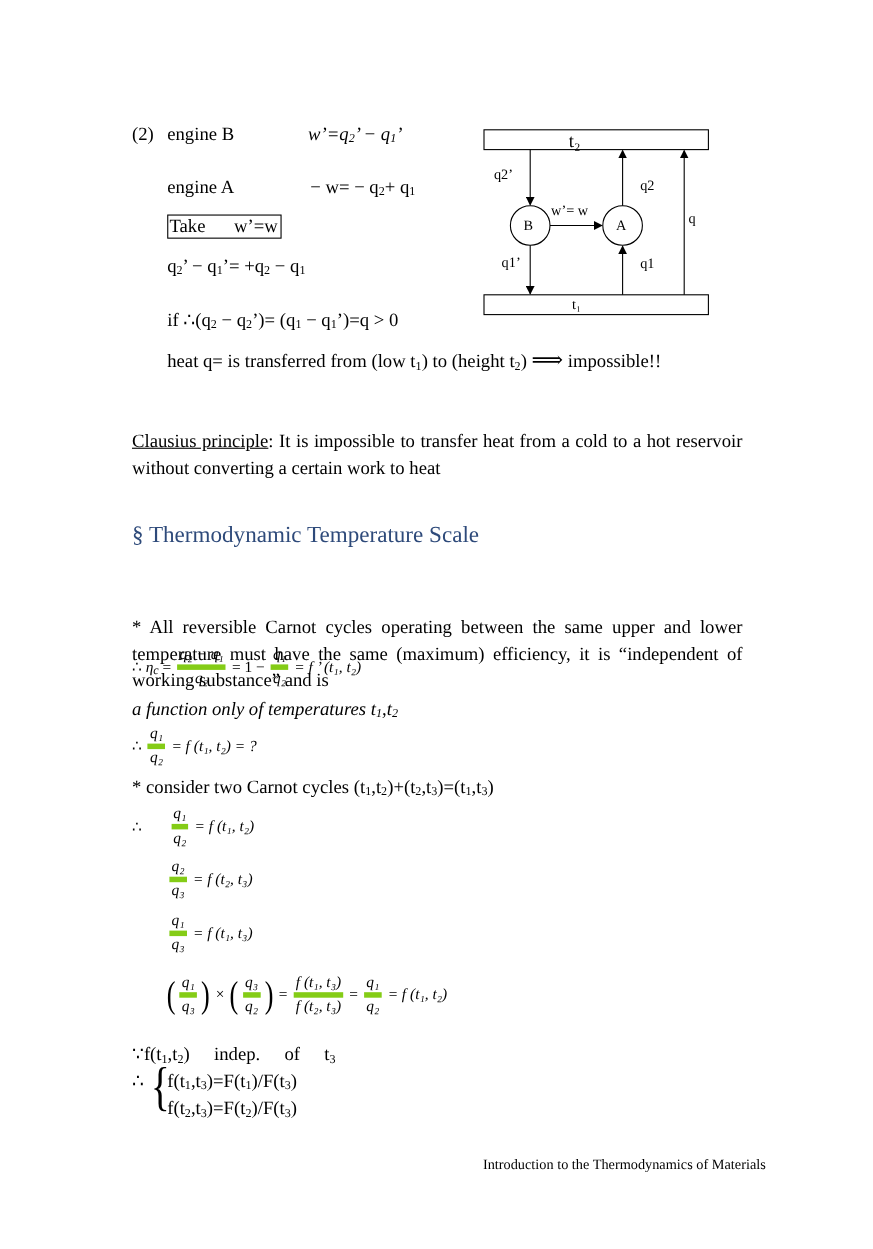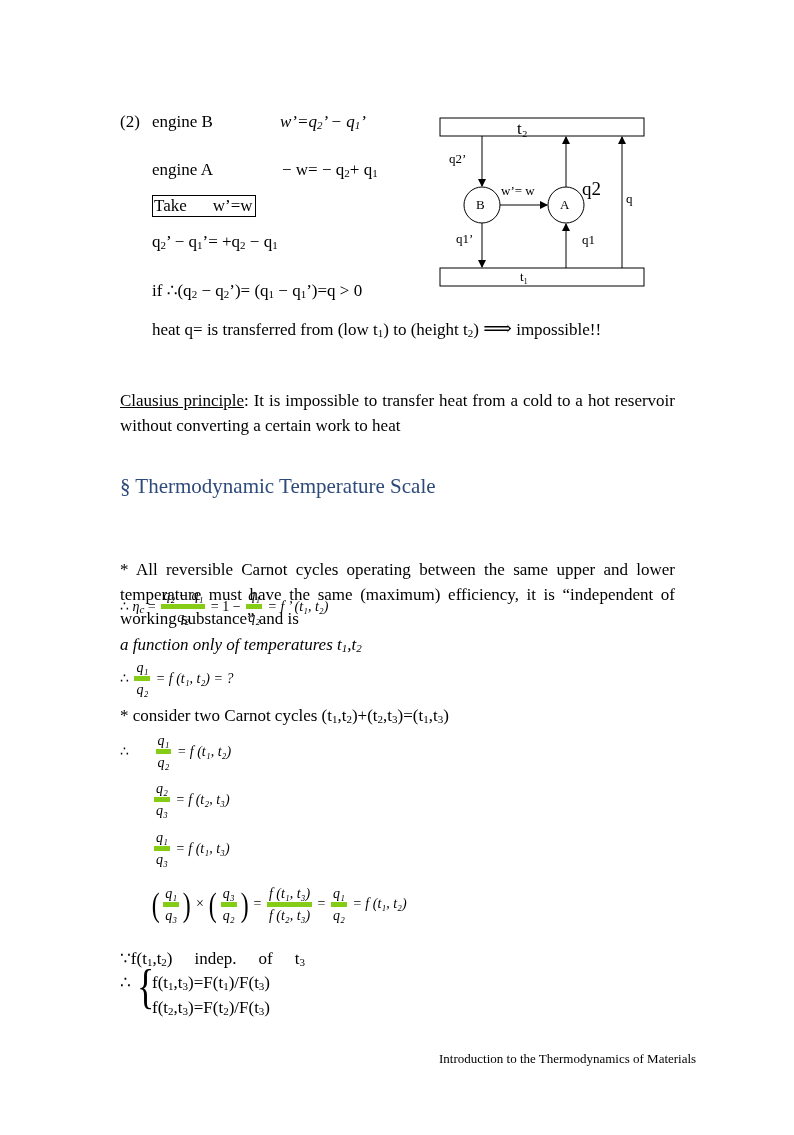--- a/index.html
+++ b/index.html
@@ -61,21 +61,21 @@
   <line x1="136" y1="158" x2="136" y2="114" stroke="#000" marker-end="url(#ah)"></line>
 
   <line x1="192" y1="158" x2="192" y2="27" stroke="#000" marker-end="url(#ah)"></line>
 </svg>
 <div class="abs" style="left:517px;top:119px;font-size:17px;">t₂</div>
 <div class="abs" style="left:520px;top:269px;font-size:13px;">t₁</div>
 <div class="abs" style="left:476px;top:197px;font-size:13px;">B</div>
 <div class="abs" style="left:560px;top:197px;font-size:13px;">A</div>
 <div class="abs" style="left:449px;top:151px;font-size:13px;">q2’</div>
 <div class="abs" style="left:456px;top:231px;font-size:13px;">q1’</div>
-<div class="abs" style="left:582px;top:161px;font-size:19px;margin-top:17px;">q2</div>
+<div class="abs" style="left:582px;top:161px;font-size:13px;">q2</div>
 <div class="abs" style="left:582px;top:232px;font-size:13px;">q1</div>
 <div class="abs" style="left:626px;top:191px;font-size:13px;">q</div>
 <div class="abs" style="left:501px;top:183px;font-size:13px;">w’= w</div>
 
 <div class="abs t16" style="left:152px;top:318px;"><span>heat q= is transferred from (low t</span><sub>1</sub><span>) to (height t</span><sub>2</sub><span>)</span> <span style="font-size:20px;">⟹</span> <span>impossible!!</span></div>
 
 <div class="justify" style="top:341px;"><u>Clausius principle</u><span>: It is impossible to transfer heat from a cold to a hot reservoir without converting a certain work to heat</span></div>
 
 <div class="section">§ Thermodynamic Temperature Scale</div>
 

